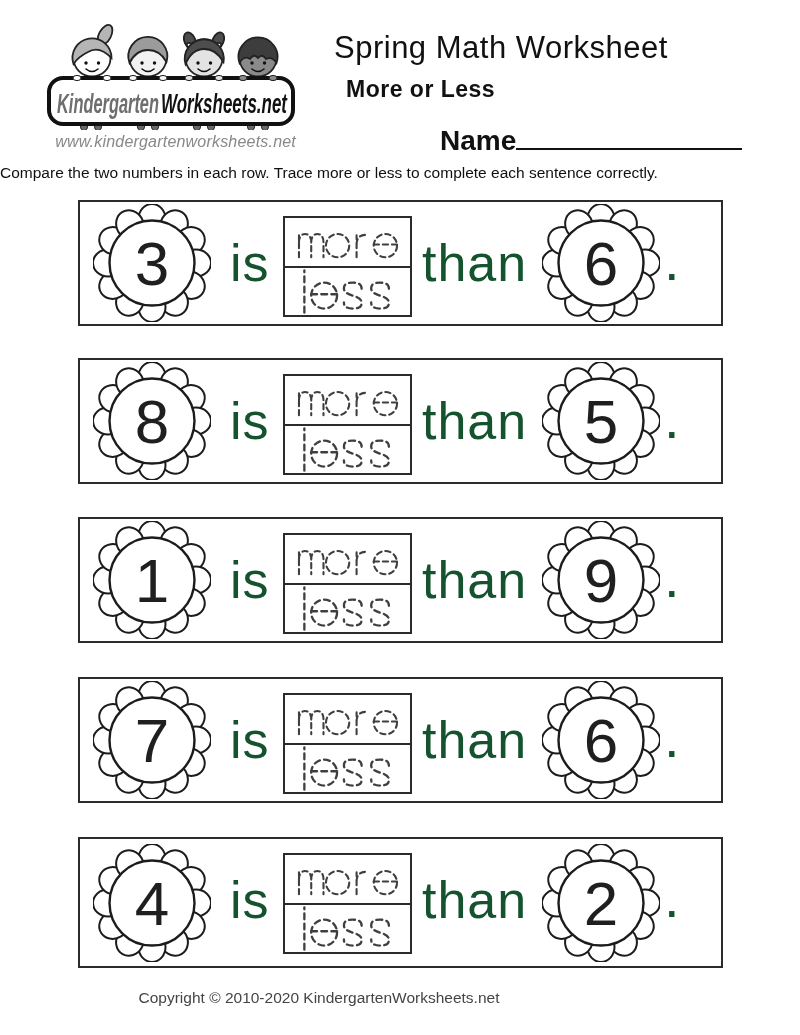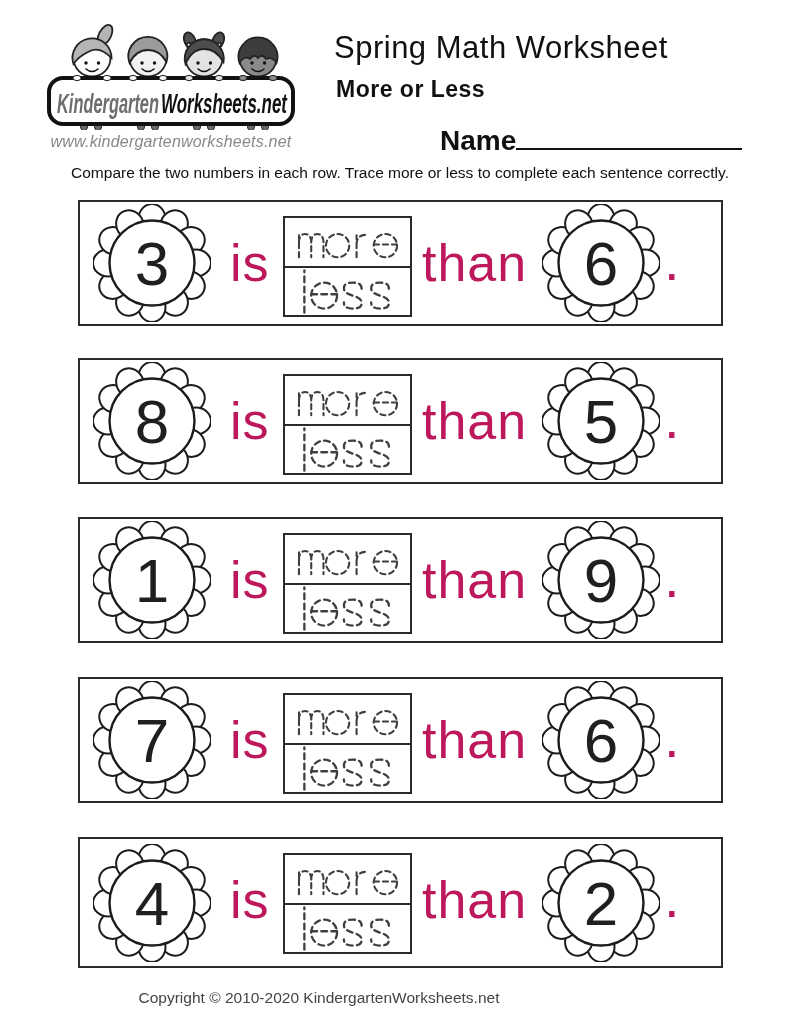--- a/index.html
+++ b/index.html
@@ -4,35 +4,35 @@
 <style>
   html,body { margin:0; padding:0; background:#ffffff; }
   .page {
     position:relative; width:800px; height:1035px; background:#ffffff;
     font-family:"Liberation Sans", sans-serif; color:#1a1a1a; overflow:hidden;
   }
 
   
   .logo-wrap { position:absolute; left:46px; top:18px; width:250px;font-style:italic; }
   .logo-svg { display:block; width:250px; height:112px; }
-  .logo-url { margin-top:3px; text-align:center; font-size:16px; color:#888888; letter-spacing:0.2px; }
+  .logo-url { margin-top:3px; text-align:right; font-size:16px; color:#888888; letter-spacing:0.2px; }
 
   .page-title {
     position:absolute; left:334px; top:30px; font-size:31px; font-weight:500;
     letter-spacing:0.5px; color:#111;
   }
   .page-subtitle {
-    position:absolute; left:336px; top:76px; font-size:23px; font-weight:700;
+    position:absolute; left:346px; top:76px; font-size:23px; font-weight:700;
     letter-spacing:0.5px; color:#111;
   }
   .name-block { position:absolute; left:440px; top:120px; font-size:28px; color:#111;font-weight:bold; }
   .name-underline { display:inline-block; width:226px; border-bottom:2px solid #111; height:28px; vertical-align:baseline; }
 
   .instructions {
-    position:absolute; left:0; top:164px; width:800px; text-align:center;
+    position:absolute; left:0; top:164px; width:800px; 
     font-size:15.5px; color:#0f0f0f;
   }
 
   
   .row {
     position:absolute; left:78px; width:645px; height:126px;
     border:2px solid #2b2b2b; box-sizing:border-box; background:#fff;
   }
   .row-1 { top:200px; } .row-2 { top:358px; } .row-3 { top:517px; }
   .row-4 { top:677px; } .row-5 { top:837px; height:131px; }
@@ -40,21 +40,21 @@
   .flower { position:absolute; left:13px; top:2px; width:118px; height:118px; }
   .row-5 .flower { top:5px; }
   .flower.right { left:462px; }
   .petal { fill:#ffffff; stroke:#1c1c1c; stroke-width:2; }
   .flower-center { fill:#ffffff; stroke:#1c1c1c; stroke-width:2.4; }
   .flower-num {
     font-family:"Liberation Sans", sans-serif; font-size:62px; fill:#1f1f1f;
     text-anchor:middle; font-weight:400;
   }
 
-  .w { position:absolute; font-size:52px; line-height:1; color:#be185d; letter-spacing:1px; }
+  .w { position:absolute; font-size:52px; line-height:1; color:#14532d; letter-spacing:1px; }
   .w.is   { left:150px; top:35px; }
   .w.than { left:342px; top:35px; }
   .w.period { left:584px; top:31px; font-size:56px; letter-spacing:0; }
 
   .trace-box {
     position:absolute; left:203px; top:14px; width:129px; height:101px;
     border:2px solid #2b2b2b; box-sizing:border-box; background:#fff;
   }
   .trace-half { height:47.5px; display:flex; align-items:center; justify-content:center; }
   .trace-half.bottom { border-top:2px solid #2b2b2b; }

